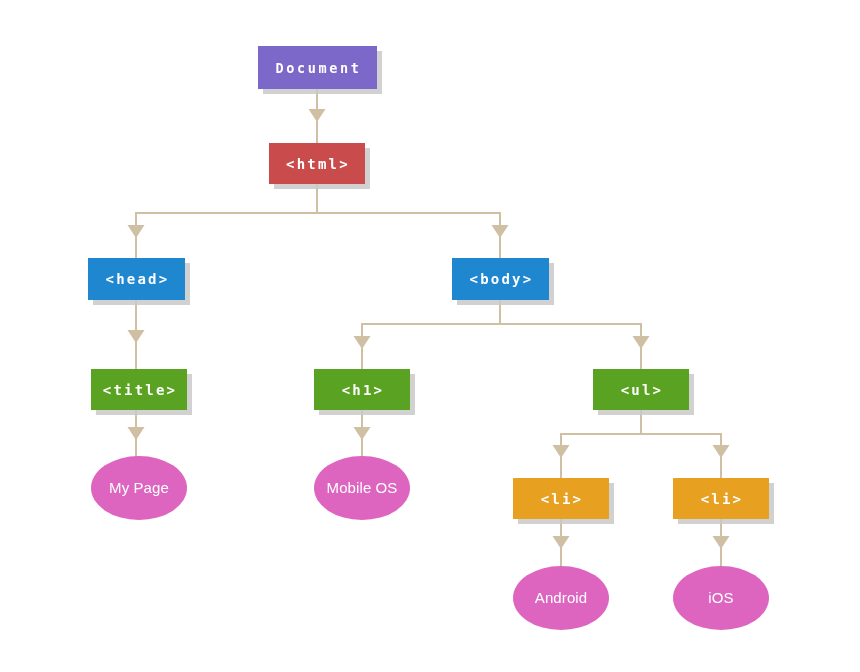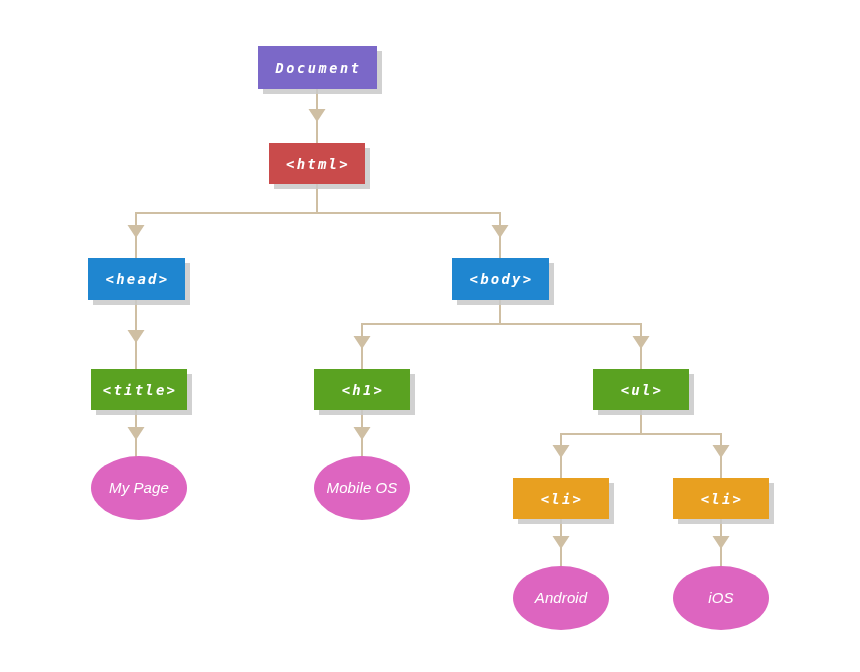--- a/index.html
+++ b/index.html
@@ -12,21 +12,20 @@
     width: 860px;
     height: 672px;
     overflow: hidden;
     font-family: "Liberation Sans", sans-serif;
   }
   #diagram-root {
     position: relative;
     width: 860px;
     height: 672px;
     background: #ffffff;
-    font-style: italic;
   }
   svg#tree-svg {
     display: block;
     width: 860px;
     height: 672px;
   }
   .node-rect-label {
     font-family: "DejaVu Sans Mono", "Liberation Mono", monospace;
     font-size: 14px;
     font-weight: bold;

